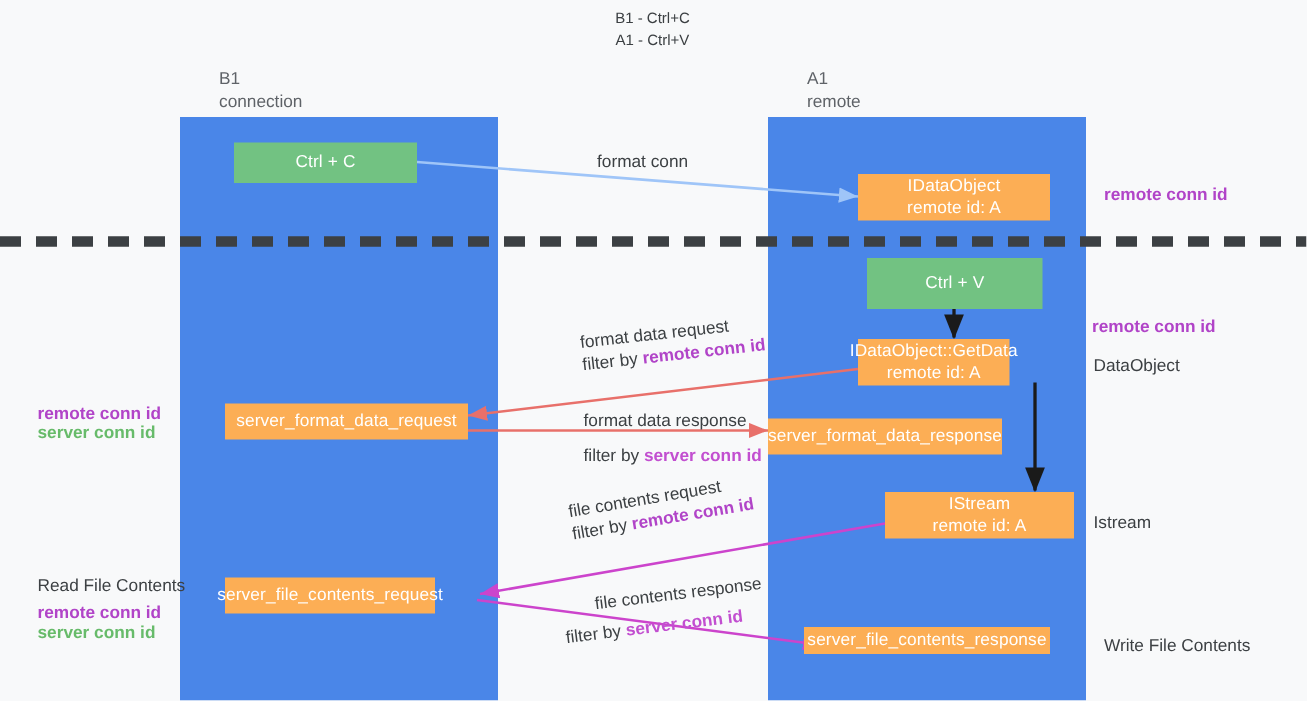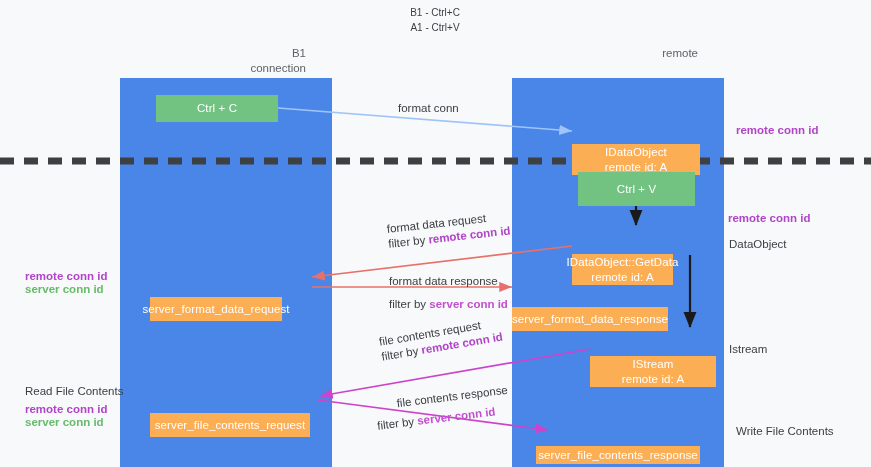--- a/index.html
+++ b/index.html
@@ -26,38 +26,38 @@
     align-items:center;
     justify-content:center;
     text-align:right;
     line-height:1.22;
     color:#ffffff;
     font-size:11.5px;
     letter-spacing:.1px;
     white-space:nowrap;
   }
   .node.green{background:#72c282;}
-  .node.orange{background:#fcae55;margin-top:28px;}
+  .node.orange{background:#fcae55;}
   .node .l2{font-size:11.5px;}
 
   
   .txt{
     position:absolute;
     white-space:nowrap;
     font-size:11.5px;
     color:#3c4043;
     line-height:1.32;
   }
   .txt.title{
     font-size:10px;
     color:#3c4043;
     text-align:center;
     line-height:1.45;
   }
-  .txt.lane{text-align:right;font-size:11.5px;color:#5f6368;}
+  .txt.lane{text-align:left;font-size:11.5px;color:#5f6368;}
   .txt.bold{font-weight:bold;}
 
   .kw-remote{color:#b144c8;font-weight:bold;}
   .kw-server{color:#67bb6a;font-weight:bold;}
   .kw-server-m{color:#c24fd0;font-weight:bold;}
 
   
   .rot{transform-origin:0 0;}
 </style>
 </head>
@@ -104,20 +104,21 @@
   <div class="txt title" style="left:335px;top:6px;width:200px;">
     <div>B1 - Ctrl+C</div>
     <div>A1 - Ctrl+V</div>
   </div>
 
   <div class="txt lane" style="left:146px;top:46px;width:160px;">
     <div>B1</div>
     <div>connection</div>
   </div>
   <div class="txt lane" style="left:538px;top:46px;width:160px;">
+    <div>A1</div>
     <div>remote</div>
   </div>
 
   <div class="node green" style="left:156px;top:95px;width:122px;height:27px;">
     <span>Ctrl + C</span>
   </div>
 
   <div class="node orange" style="left:572px;top:116px;width:128px;height:31px;">
     <span>IDataObject</span>
     <span class="l2">remote id: A</span>
@@ -125,34 +126,34 @@
 
   <div class="node green" style="left:578px;top:172px;width:117px;height:34px;">
     <span>Ctrl + V</span>
   </div>
 
   <div class="node orange" style="left:572px;top:226px;width:101px;height:31px;">
     <span>IDataObject::GetData</span>
     <span class="l2">remote id: A</span>
   </div>
 
-  <div class="node orange" style="left:150px;top:269px;width:132px;height:24px;">
+  <div class="node orange" style="left:150px;top:269px;width:162px;height:24px;">
     <span>server_format_data_request</span>
   </div>
 
   <div class="node orange" style="left:512px;top:279px;width:156px;height:24px;">
     <span>server_format_data_response</span>
   </div>
 
   <div class="node orange" style="left:590px;top:328px;width:126px;height:31px;">
     <span>IStream</span>
     <span class="l2">remote id: A</span>
   </div>
 
-  <div class="node orange" style="left:150px;top:385px;width:160px;height:24px;">
+  <div class="node orange" style="left:150px;top:385px;width:140px;height:24px;">
     <span>server_file_contents_request</span>
   </div>
 
   <div class="node orange" style="left:536px;top:418px;width:164px;height:18px;">
     <span>server_file_contents_response</span>
   </div>
 
   <div class="txt" style="left:398px;top:101px;">format conn</div>
 
   <div class="txt rot" style="left:386px;top:222px;transform:rotate(-6.3deg);">

